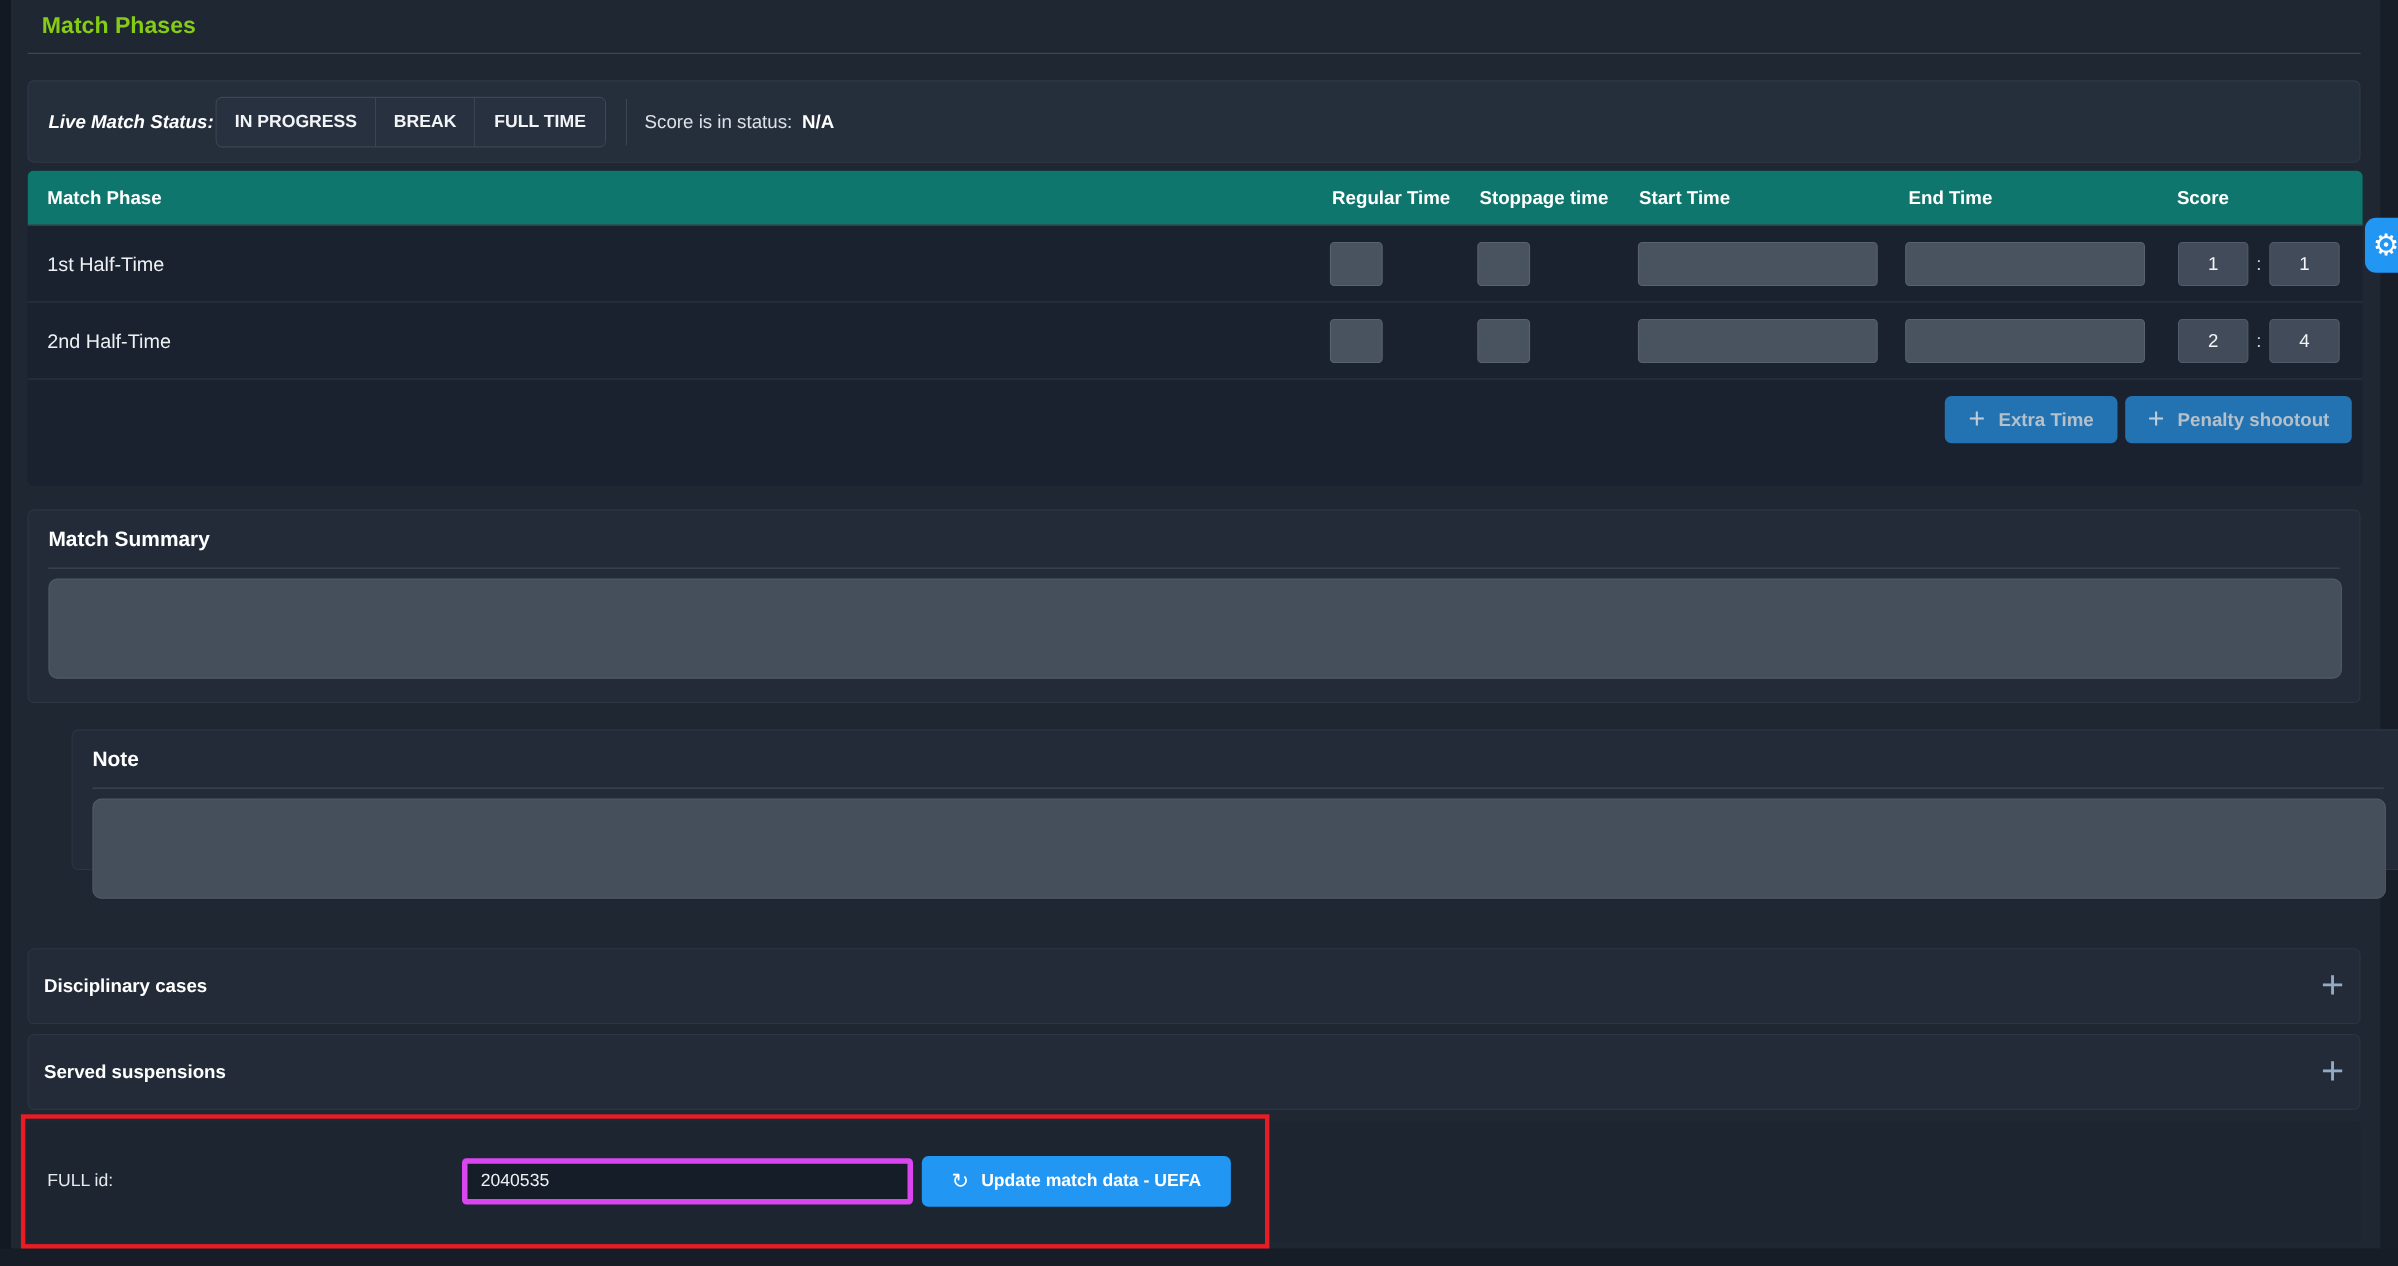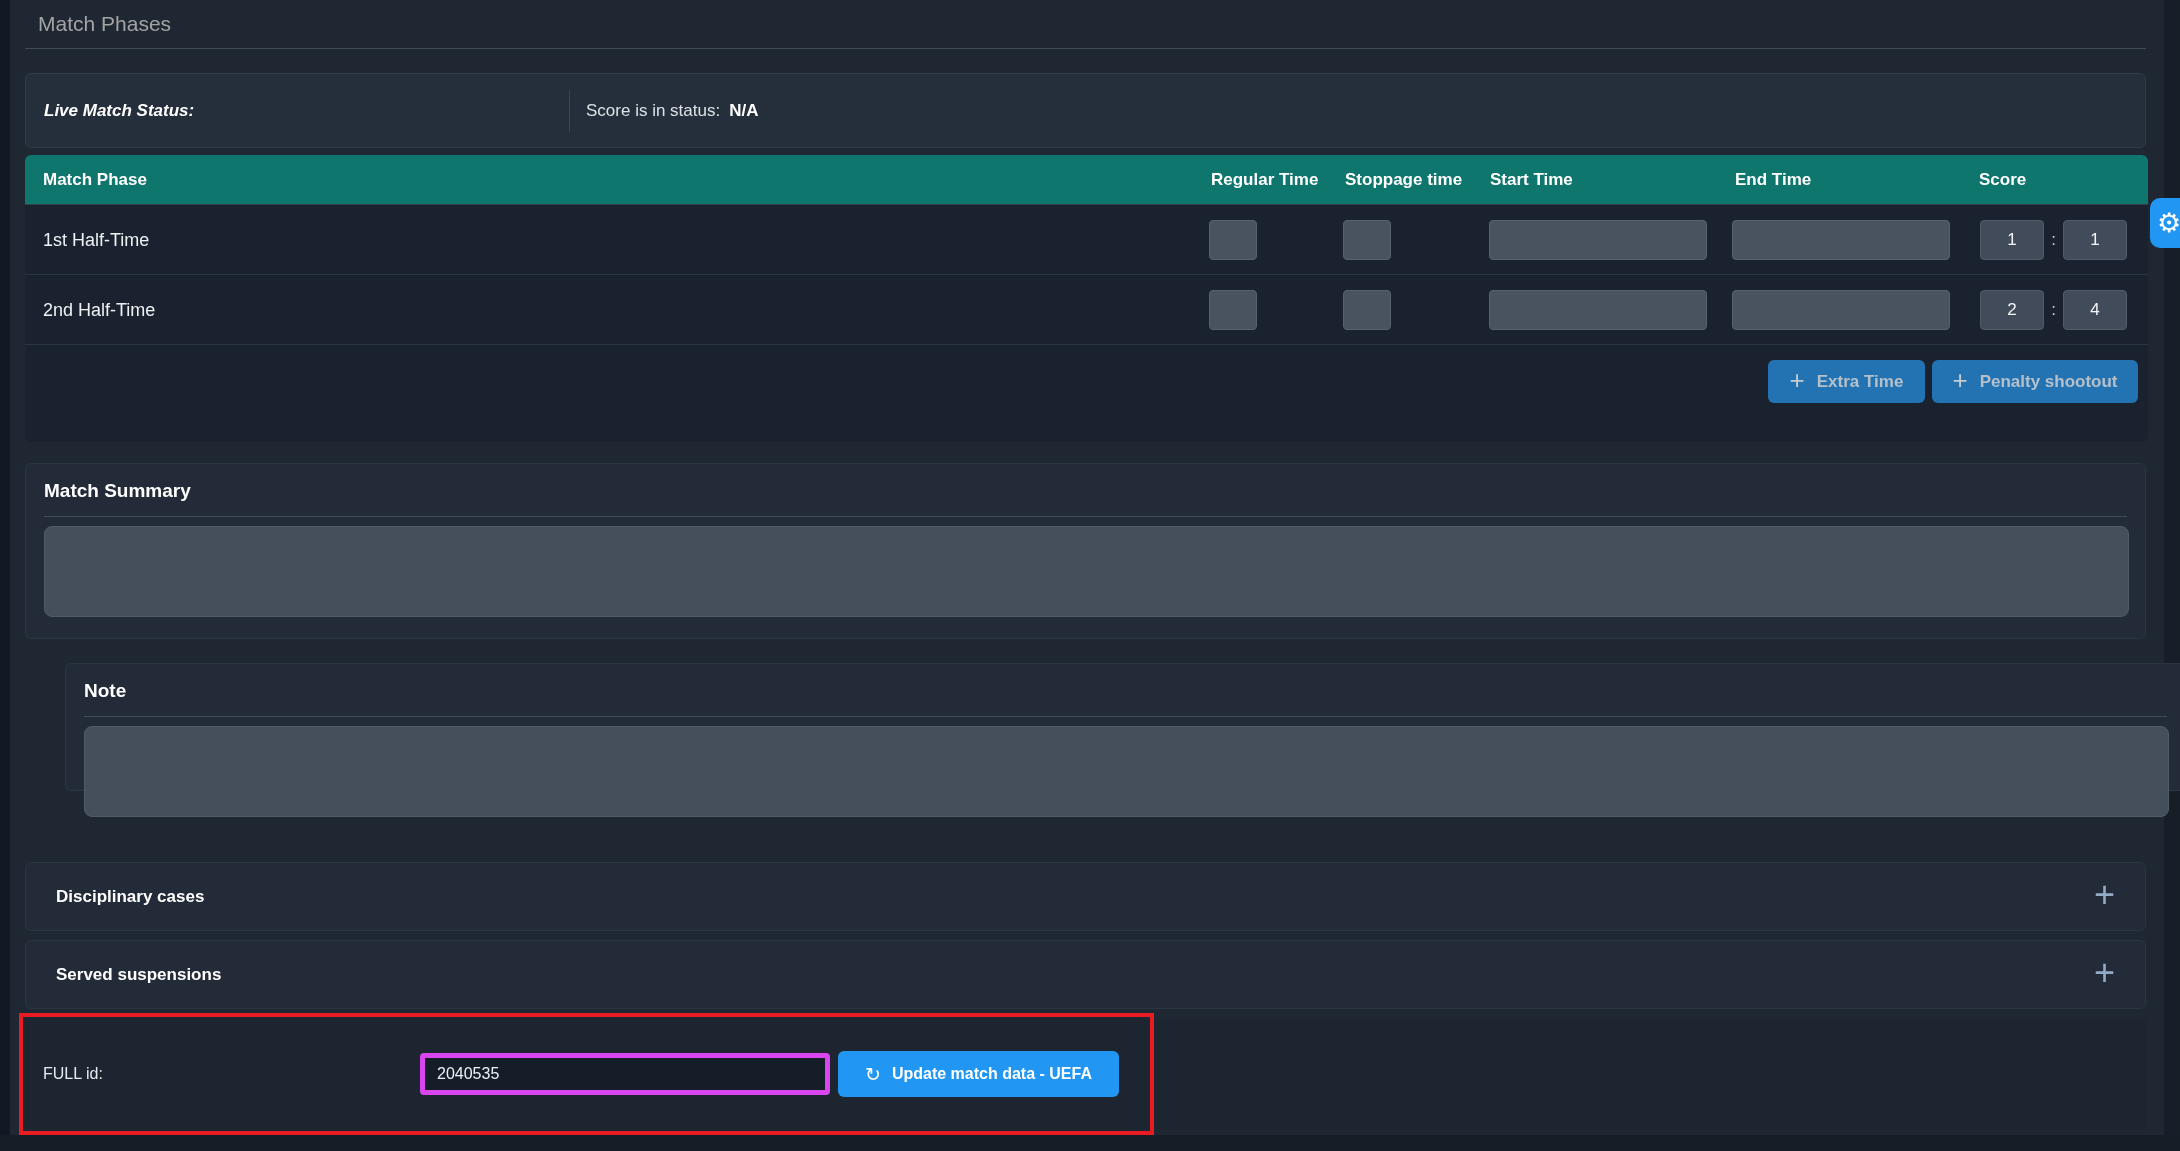--- a/index.html
+++ b/index.html
@@ -9,21 +9,21 @@
     background:#1e2732;
     color:#e9edf2;
     position:relative;
   }
   .edge-strip-left  { position:absolute; left:0; top:0; width:10px; height:1151px; background:#131922; }
   .edge-strip-right { position:absolute; left:2164px; top:0; width:16px; height:1151px; background:#181e28; }
   .bottom-band      { position:absolute; left:0; top:1135px; width:2180px; height:16px; background:#171d27; }
 
   .page-title {
     position:absolute; left:38px; top:12px;
-    font-size:21px; font-weight:normal; color:#a3a3a3;
+    font-size:21px; font-weight:bold; color:#84cc16;
   }
   .title-divider {
     position:absolute; left:25px; top:48px; width:2121px; height:1px; background:#414b58;
   }
 
   
   .status-card {
     position:absolute; left:25px; top:73px; width:2121px; height:75px;
     background:#252e3b; border:1px solid #303a48; border-radius:6px;
     display:flex; align-items:center;
@@ -99,21 +99,21 @@
     background:#454e5b; border:1px solid #515b68; border-radius:8px;
     resize:none; outline:none; color:#eef1f4; font-size:16px;
     font-family:"Liberation Sans", sans-serif; padding:8px 12px;
   }
 
   
   .collapse-bar {
     position:absolute; left:25px; width:2121px; height:69px;
     background:#222b37; border:1px solid #2c3643; border-radius:6px;
     display:flex; align-items:center; justify-content:space-between;
-    padding:0 30px; cursor:pointer;
+    padding:0 14px; cursor:pointer;
   }
   .bar-disciplinary { top:862px; }
   .bar-served { top:940px; }
   .collapse-title { font-size:17px; font-weight:bold; color:#ffffff; }
   .collapse-plus { font-size:36px; font-weight:200; color:#93aac7; line-height:1; margin-top:-4px; }
 
   
   .uefa-card {
     position:absolute; left:25px; top:1019px; width:2121px; height:110px;
     background:#1c2530; border-radius:4px;
@@ -151,20 +151,25 @@
 
 <div class="edge-strip-left"></div>
 <div class="edge-strip-right"></div>
 <div class="bottom-band"></div>
 
 <div class="page-title">Match Phases</div>
 <div class="title-divider"></div>
 
 <div class="status-card">
   <span class="status-label">Live Match Status:</span>
+  <div class="status-group">
+    <div class="status-btn b0">IN PROGRESS</div>
+    <div class="status-btn b1">BREAK</div>
+    <div class="status-btn b2">FULL TIME</div>
+  </div>
   <div class="status-vdivider"></div>
   <div class="status-text">
     <span>Score is in status:</span>
     <b>N/A</b>
   </div>
 </div>
 
 <div class="table-card">
   <div class="thead">
     <div class="th c-phase">Match Phase</div>

